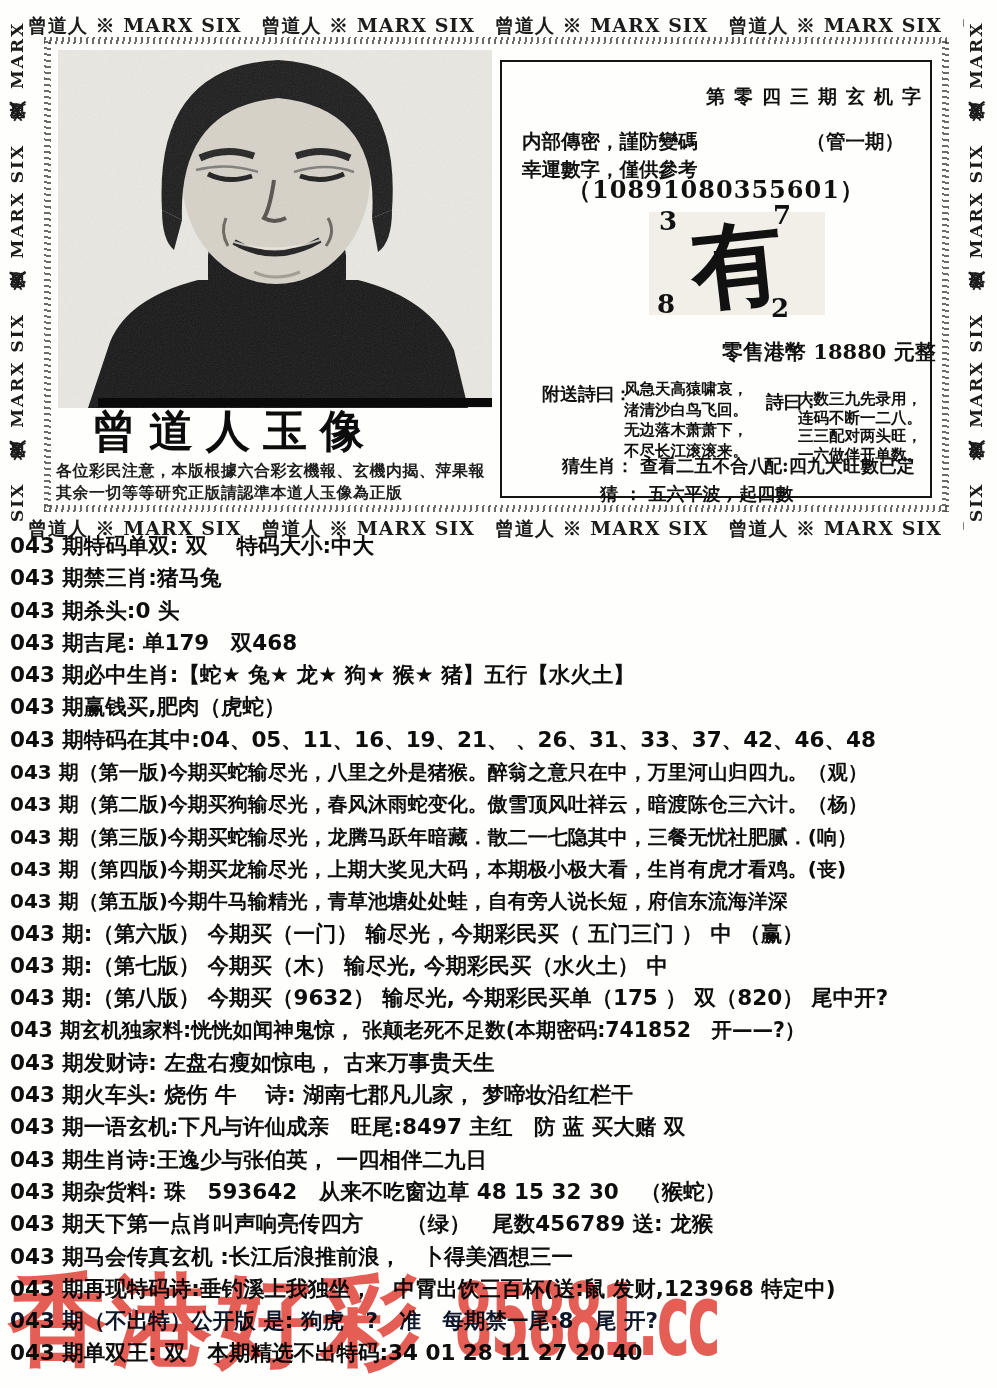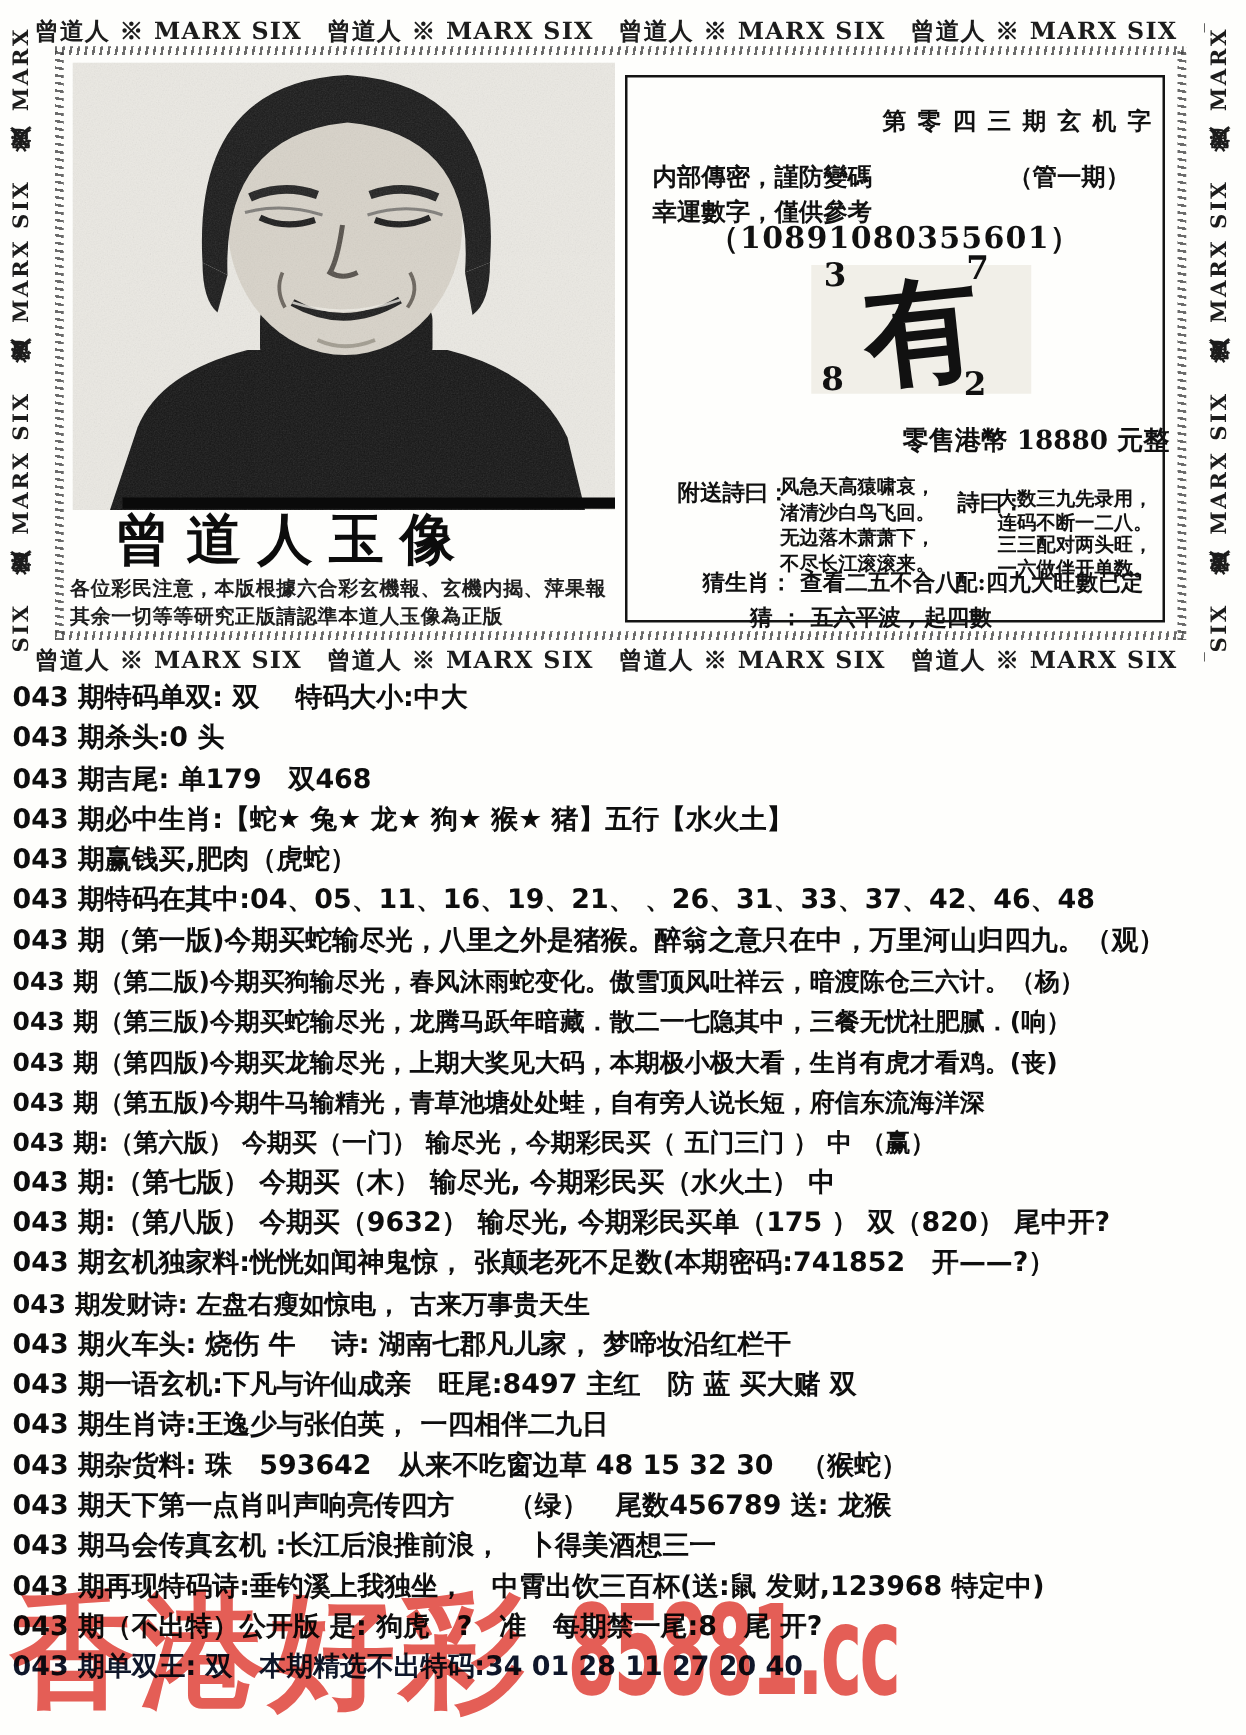--- a/index.html
+++ b/index.html
@@ -63,21 +63,21 @@
   .p2l{top:328px;left:264px;}
   .mb-poem{position:absolute;font-size:15.5px;font-weight:700;white-space:nowrap;}
   .poem1{top:317px;left:122px;line-height:20.5px;}
   .poem2{top:328px;left:296px;line-height:18.5px;}
   .mb-line{position:absolute;font-size:18px;font-weight:700;white-space:nowrap;}
   .mb-zodiac{top:392px;left:60px;}
   .mb-match{top:392px;left:262px;}
   .mb-guess{top:420px;left:98px;}
 
   
-  .tips{position:absolute;left:10px;top:543px;width:985px;
+  .tips{position:absolute;left:10px;top:530px;width:985px;
         font-family:"DejaVu Sans","Liberation Sans",sans-serif;}
   .tip{height:32.3px;line-height:32.3px;font-size:21.5px;font-weight:700;
        white-space:nowrap;color:#0e0e0e;letter-spacing:0px;}
   .tip:nth-child(n+8):nth-child(-n+12){font-size:20px;}
   .tip:nth-child(16){font-size:20.5px;}
   .tip:nth-child(25){color:#0f172a;}
 
   
   .watermark{position:absolute;left:8px;top:1266px;display:flex;align-items:flex-start;
              color:#e2473f;mix-blend-mode:multiply;opacity:.88;pointer-events:none;
@@ -179,20 +179,21 @@
       <div>一六做伴开单数。</div>
     </div>
 
     <div class="mb-line mb-zodiac">猜生肖： 查看二五不合八</div>
     <div class="mb-line mb-match">配:四九大旺數已定</div>
     <div class="mb-line mb-guess">猜 ： 五六平波 , 起四數</div>
   </div>
 
   <div class="tips">
     <div class="tip">043 期特码单双: 双　 特码大小:中大</div>
+    <div class="tip">043 期禁三肖:猪马兔</div>
     <div class="tip">043 期杀头:0 头</div>
     <div class="tip">043 期吉尾: 单179　双468</div>
     <div class="tip">043 期必中生肖:【蛇★ 兔★ 龙★ 狗★ 猴★ 猪】五行【水火土】</div>
     <div class="tip">043 期赢钱买,肥肉（虎蛇）</div>
     <div class="tip">043 期特码在其中:04、05、11、16、19、21、 、26、31、33、37、42、46、48</div>
     <div class="tip">043 期（第一版)今期买蛇输尽光，八里之外是猪猴。醉翁之意只在中，万里河山归四九。（观）</div>
     <div class="tip">043 期（第二版)今期买狗输尽光，春风沐雨蛇变化。傲雪顶风吐祥云，暗渡陈仓三六计。（杨）</div>
     <div class="tip">043 期（第三版)今期买蛇输尽光，龙腾马跃年暗藏．散二一七隐其中，三餐无忧社肥腻．(响）</div>
     <div class="tip">043 期（第四版)今期买龙输尽光，上期大奖见大码，本期极小极大看，生肖有虎才看鸡。(丧)</div>
     <div class="tip">043 期（第五版)今期牛马输精光，青草池塘处处蛙，自有旁人说长短，府信东流海洋深</div>

